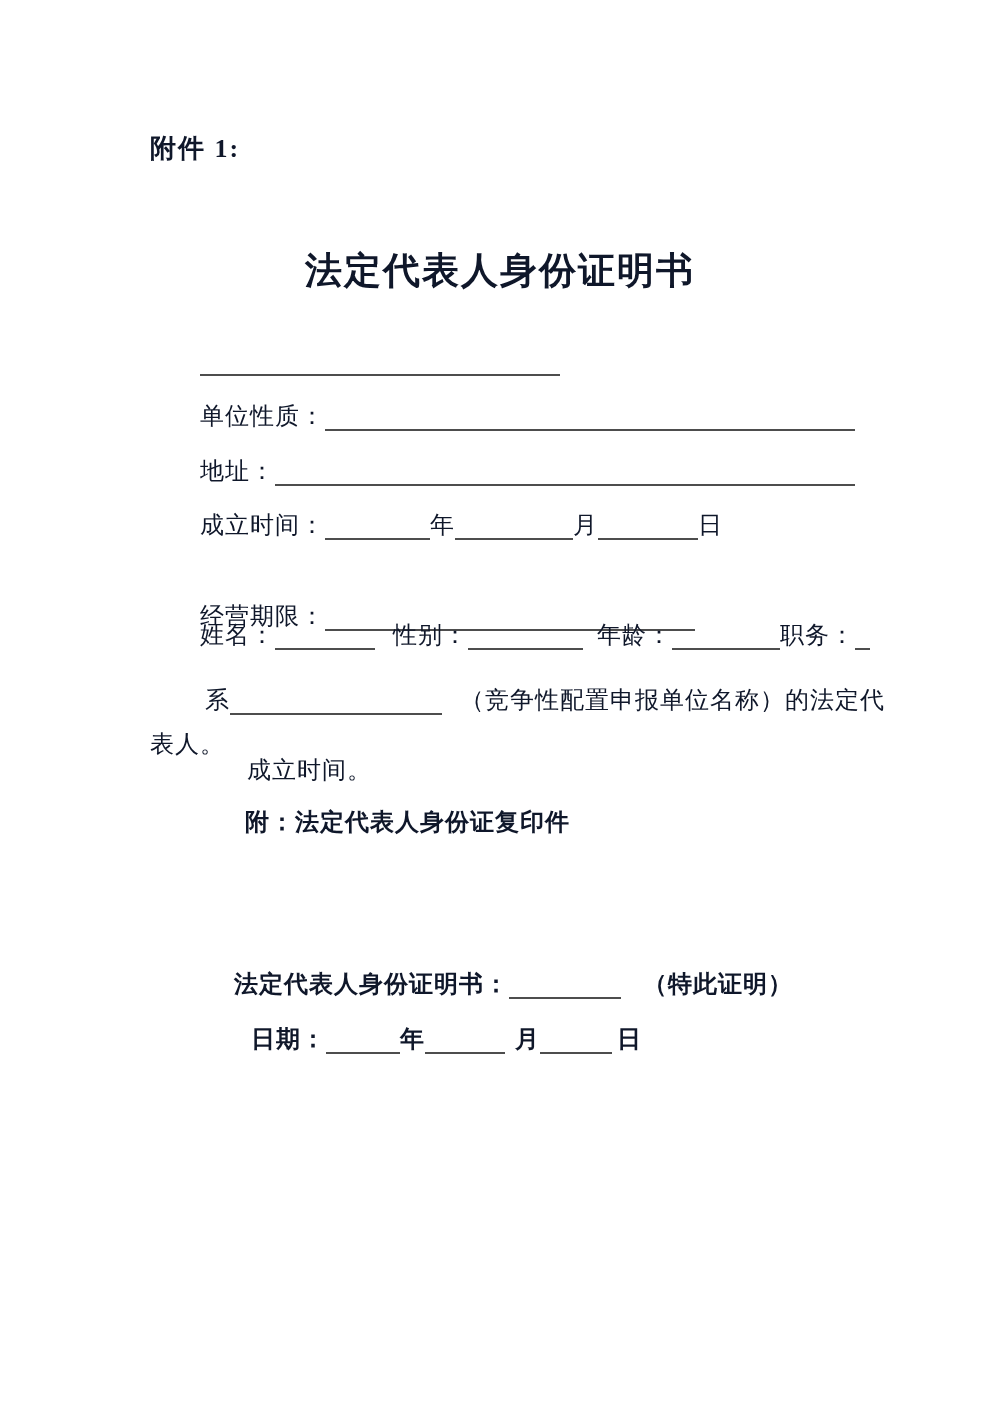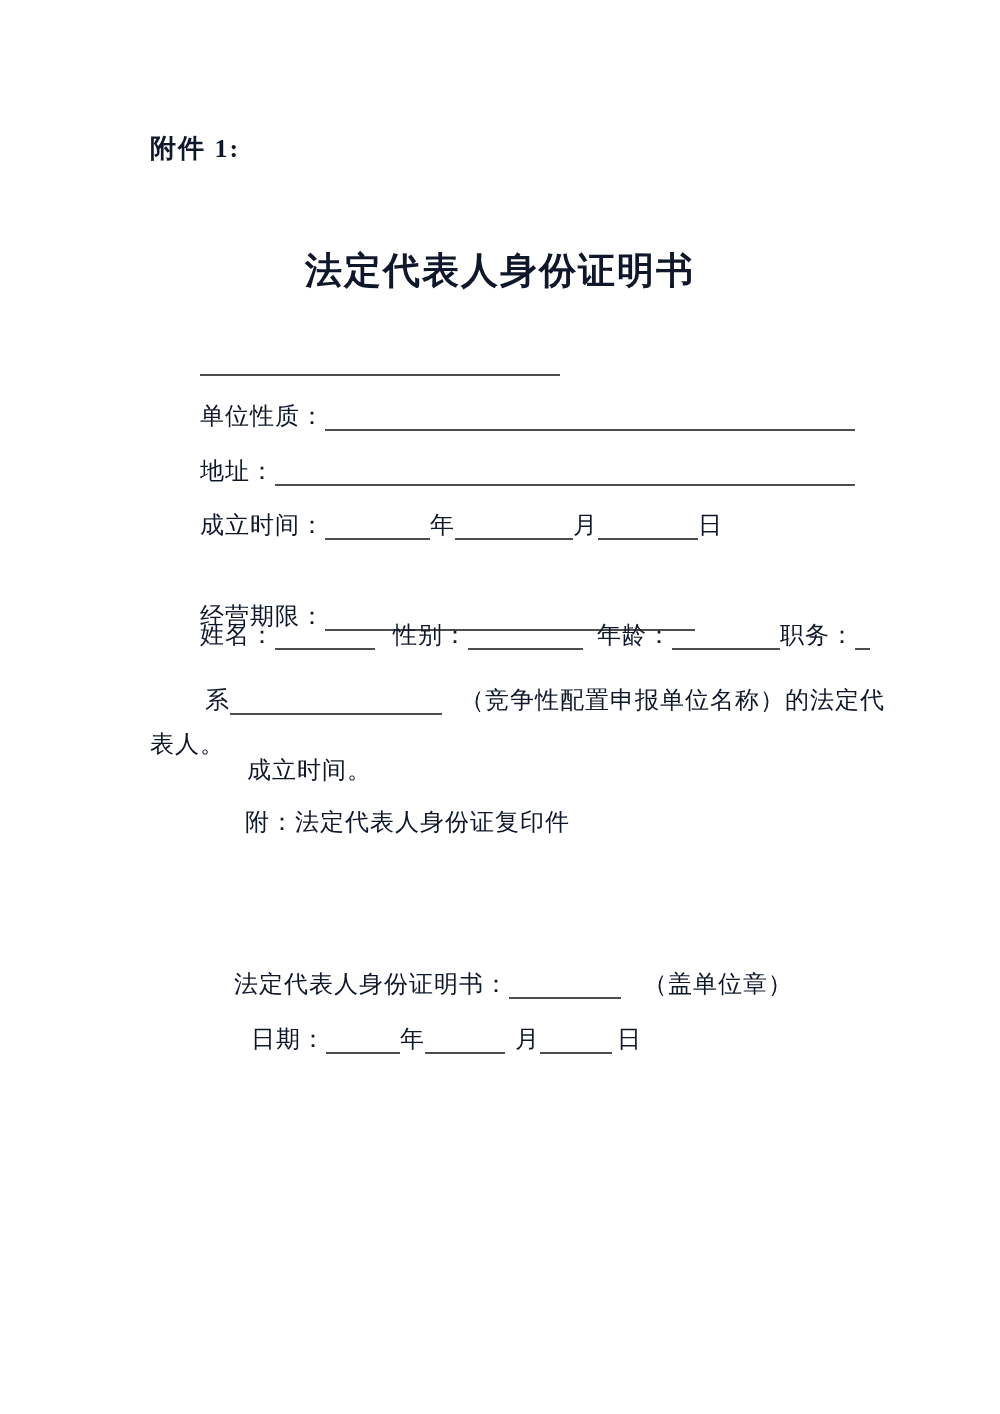--- a/index.html
+++ b/index.html
@@ -37,21 +37,21 @@
     font-size: 24px;
     line-height: 30px;
     letter-spacing: 1px;
   }
   .blank {
     display: inline-block;
     height: 2px;
     background: #4d4d4d;
     vertical-align: -7px;
   }
-  .bold { font-weight: 400; }
+  .bold { font-weight: 700; }
   .gap18 { margin-left: 18px; }
   .gap14 { margin-left: 14px; }
   .gap10 { margin-left: 10px; }
   .gap22 { margin-left: 22px; }
   .gap5  { margin-left: 5px; }
 </style>
 </head>
 <body>
 
 <div class="page">
@@ -93,20 +93,20 @@
 
   <div class="abs row" style="left:247px; top:755px;">
     <span>成立时间。</span>
   </div>
 
   <div class="abs row bold" style="left:245px; top:807px;">
     <span>附：法定代表人身份证复印件</span>
   </div>
 
   <div class="abs row bold" style="left:234px; top:969px;">
-    <span>法定代表人身份证明书：</span><span class="blank" style="width:112px;"></span><span class="gap22">（盖单位章）</span>
+    <span>法定代表人身份证明书：</span><span class="blank" style="width:112px;"></span><span class="gap22">（特此证明）</span>
   </div>
 
   <div class="abs row bold" style="left:228px; top:1024px;margin-left:23px;">
     <span>日期：</span><span class="blank" style="width:74px;"></span><span>年</span><span class="blank" style="width:80px;"></span><span class="gap10">月</span><span class="blank" style="width:72px;"></span><span class="gap5">日</span>
   </div>
 
 </div>
 
 </body></html>

